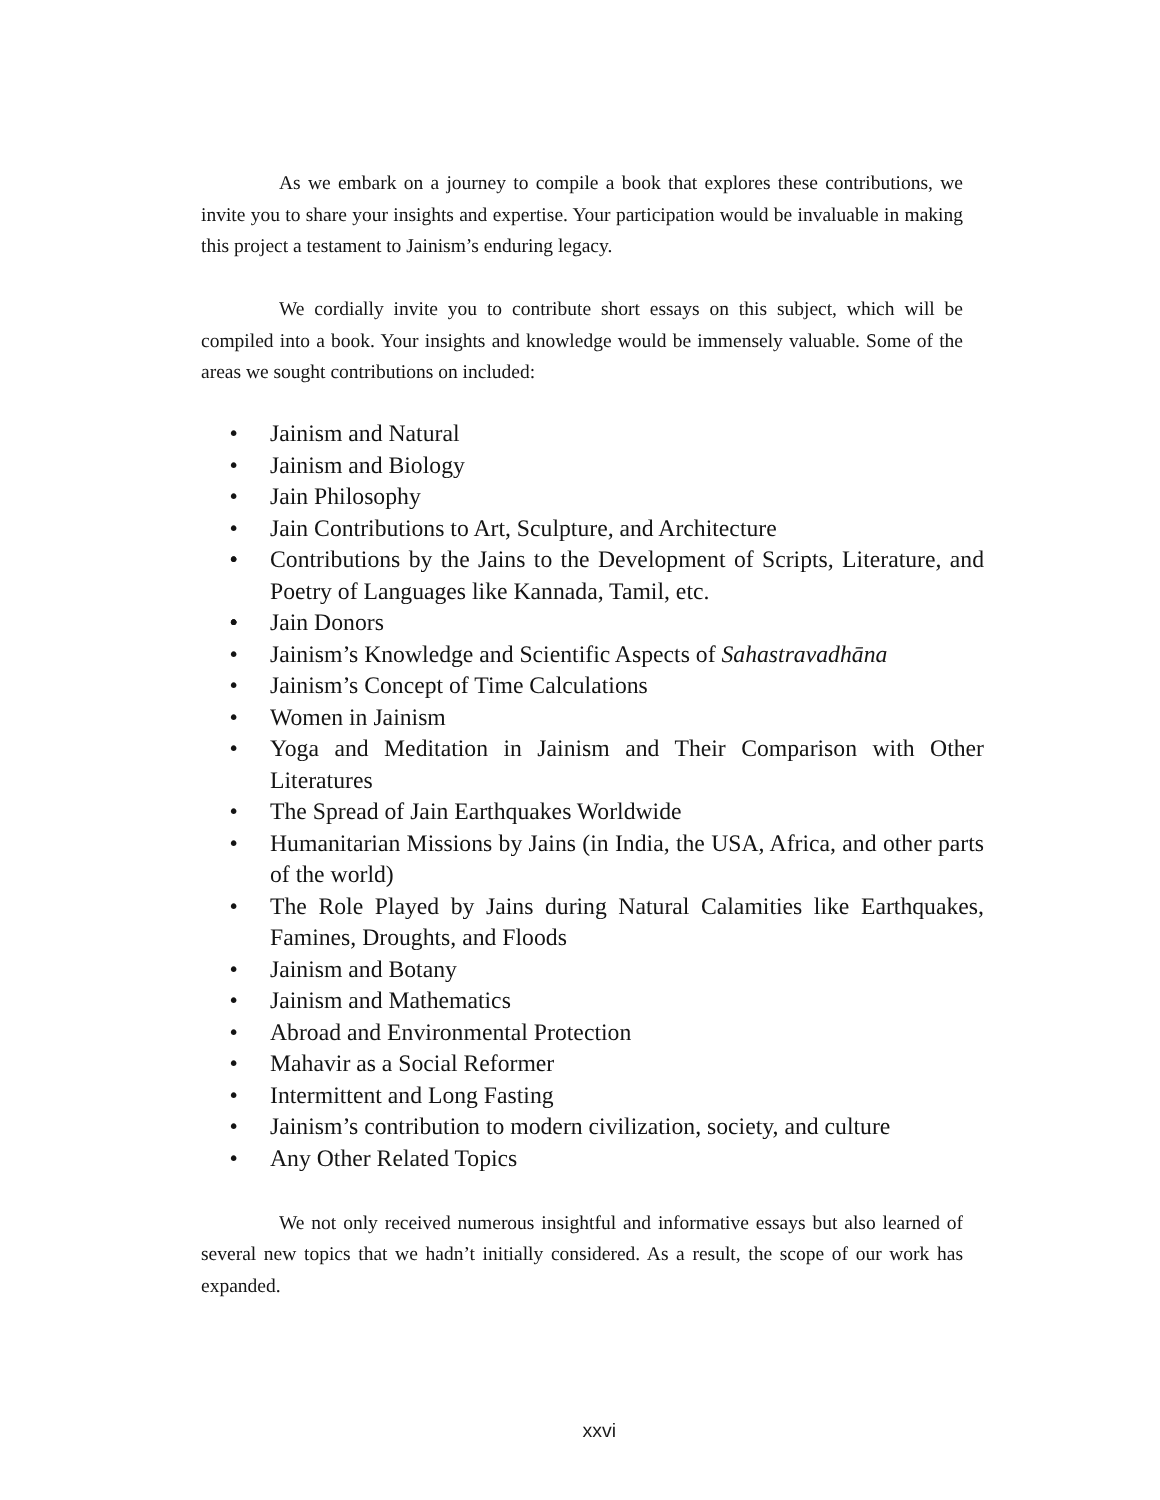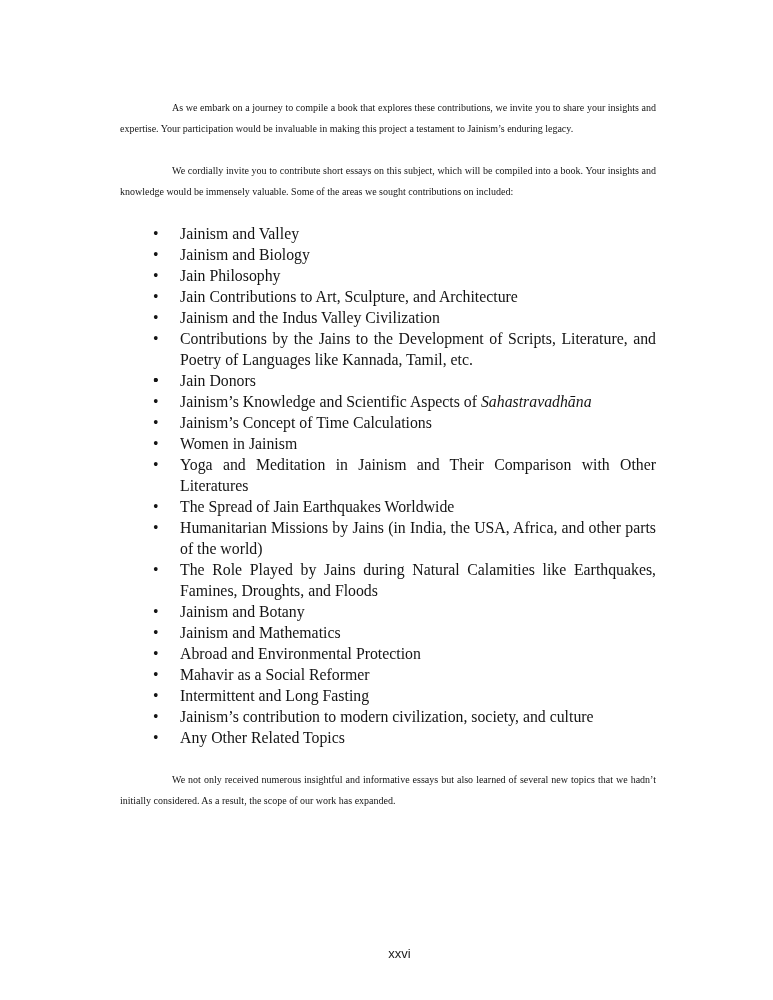--- a/index.html
+++ b/index.html
@@ -16,22 +16,22 @@
     font-family: "Liberation Serif", serif;
     overflow: hidden;
   }
   .content {
     position: absolute;
     left: 120px;
     top: 97px;
     width: 536px;
   }
   .para {
-    margin: 0;
-    font-size: 10px;
+    margin: 14px;
+    font-size: 13px;
     line-height: 21px;
     text-align: justify;
     text-indent: 52px;
   }
   .para + .para,
   .topics,
   .para.after-list {
     margin-top: 21px;
   }
   .topics {
@@ -68,25 +68,25 @@
   }
 </style>
 </head>
 <body>
 
 <div class="page">
   <div class="content">
     <p class="para">As we embark on a journey to compile a book that explores these contributions, we invite you to share your insights and expertise. Your participation would be invaluable in making this project a testament to Jainism’s enduring legacy.</p>
     <p class="para">We cordially invite you to contribute short essays on this subject, which will be compiled into a book. Your insights and knowledge would be immensely valuable. Some of the areas we sought contributions on included:</p>
     <ul class="topics">
-        <li><span class="bullet">•</span><span>Jainism and Valley</span></li>
+        <li><span class="bullet">•</span><span>Jainism and Natural</span></li>
         <li><span class="bullet">•</span><span>Jainism and Biology</span></li>
         <li><span class="bullet">•</span><span>Jain Philosophy</span></li>
         <li><span class="bullet">•</span><span>Jain Contributions to Art, Sculpture, and Architecture</span></li>
-        <li><span class="bullet">•</span><span>Jainism and the Indus Valley Civilization</span></li>
+        <li><span class="bullet">•</span></li>
         <li><span class="bullet">•</span><span>Contributions by the Jains to the Development of Scripts, Literature, and Poetry of Languages like Kannada, Tamil, etc.</span></li>
         <li><span class="bullet">•</span></li>
         <li><span class="bullet">•</span></li>
         <li><span class="bullet">•</span><span>Jain Donors</span></li>
         <li><span class="bullet">•</span><span>Jainism’s Knowledge and Scientific Aspects of </span><span class="italic">Sahastravadhāna</span></li>
         <li><span class="bullet">•</span><span>Jainism’s Concept of Time Calculations</span></li>
         <li><span class="bullet">•</span><span>Women in Jainism</span></li>
         <li><span class="bullet">•</span><span>Yoga and Meditation in Jainism and Their Comparison with Other Literatures</span></li>
         <li><span class="bullet">•</span><span>The Spread of Jain Earthquakes Worldwide</span></li>
         <li><span class="bullet">•</span><span>Humanitarian Missions by Jains (in India, the USA, Africa, and other parts of the world)</span></li>

